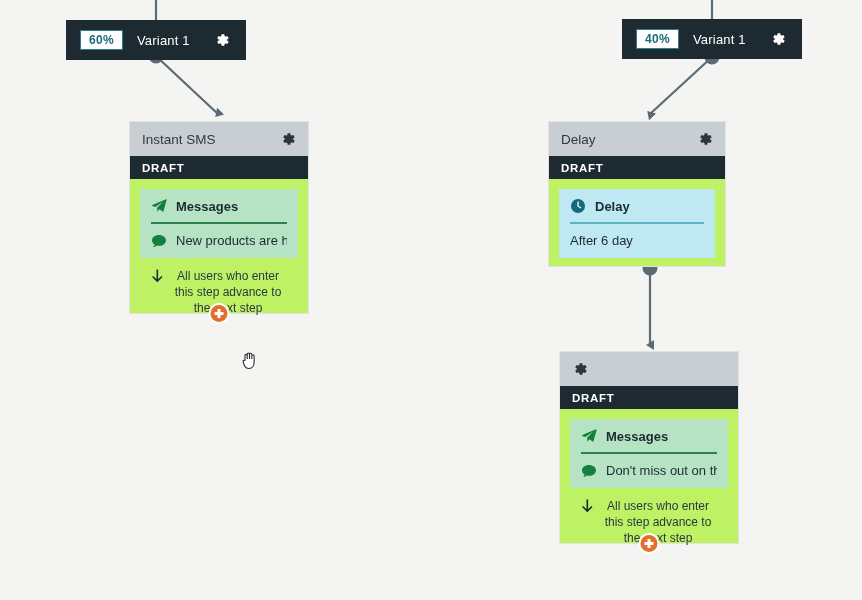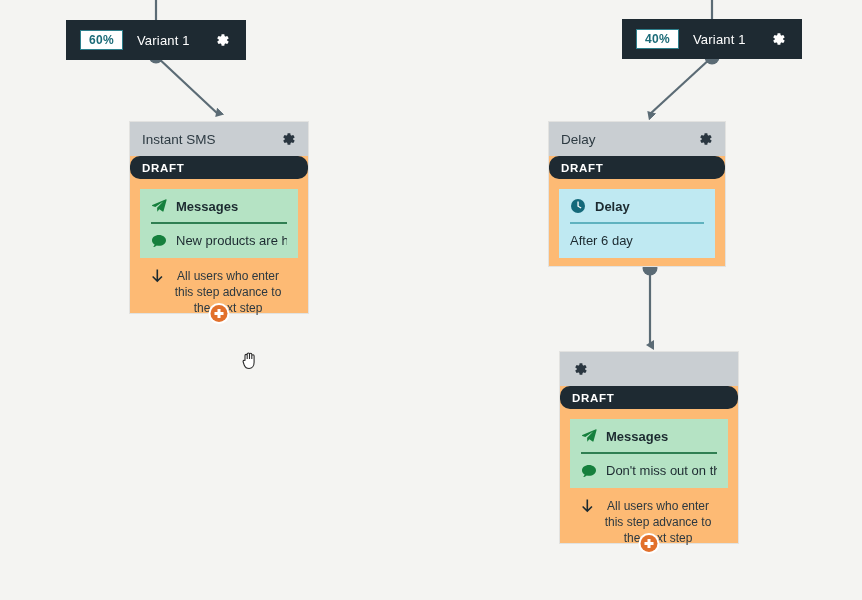--- a/index.html
+++ b/index.html
@@ -56,21 +56,21 @@
   .gear {
     display: inline-block;
     width: 16px; height: 16px;
     flex: 0 0 auto;
   }
   .gear svg { display:block; width:16px; height:16px; }
 
   
   .card {
     position: absolute;
-    background: #fdba74;
+    background: #bef264;
     box-sizing: border-box;
     border: 1px solid #e2e2e0;
     z-index: 3;
   }
   .card-head {
     background: #c9ced2;
     height: 34px;
     display: flex;
     align-items: center;
     padding: 0 12px;
@@ -84,21 +84,20 @@
     overflow: hidden;
   }
   .card-head .gear svg path { fill: #2a3640; }
   .status-bar {
     background: #1e2a32;
     height: 23px;
     display: flex;
     align-items: center;
     padding: 0 12px;
     box-sizing: border-box;
-    border-radius: 10px;
   }
   .status-text {
     color: #ffffff;
     font-size: 11.5px;
     font-weight: bold;
     letter-spacing: .7px;
   }
   .card-body {
     padding: 10px 10px 0 10px;
   }

